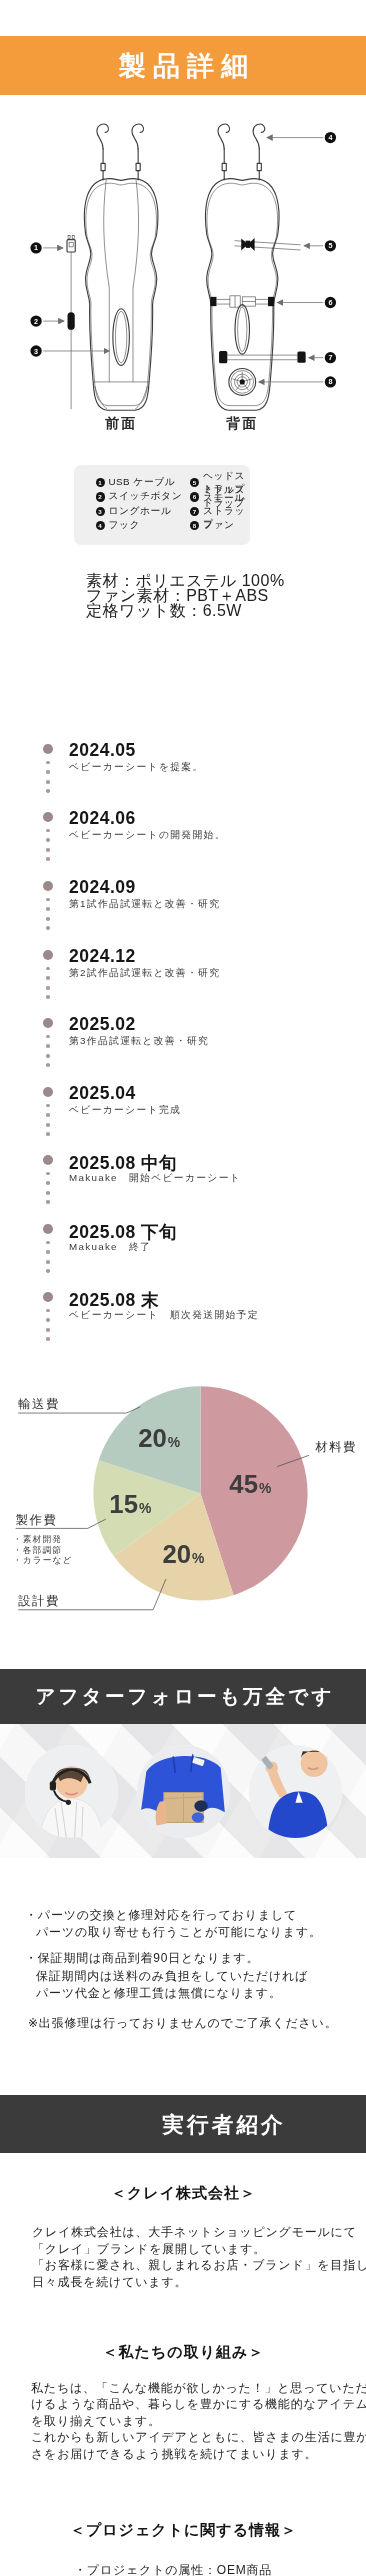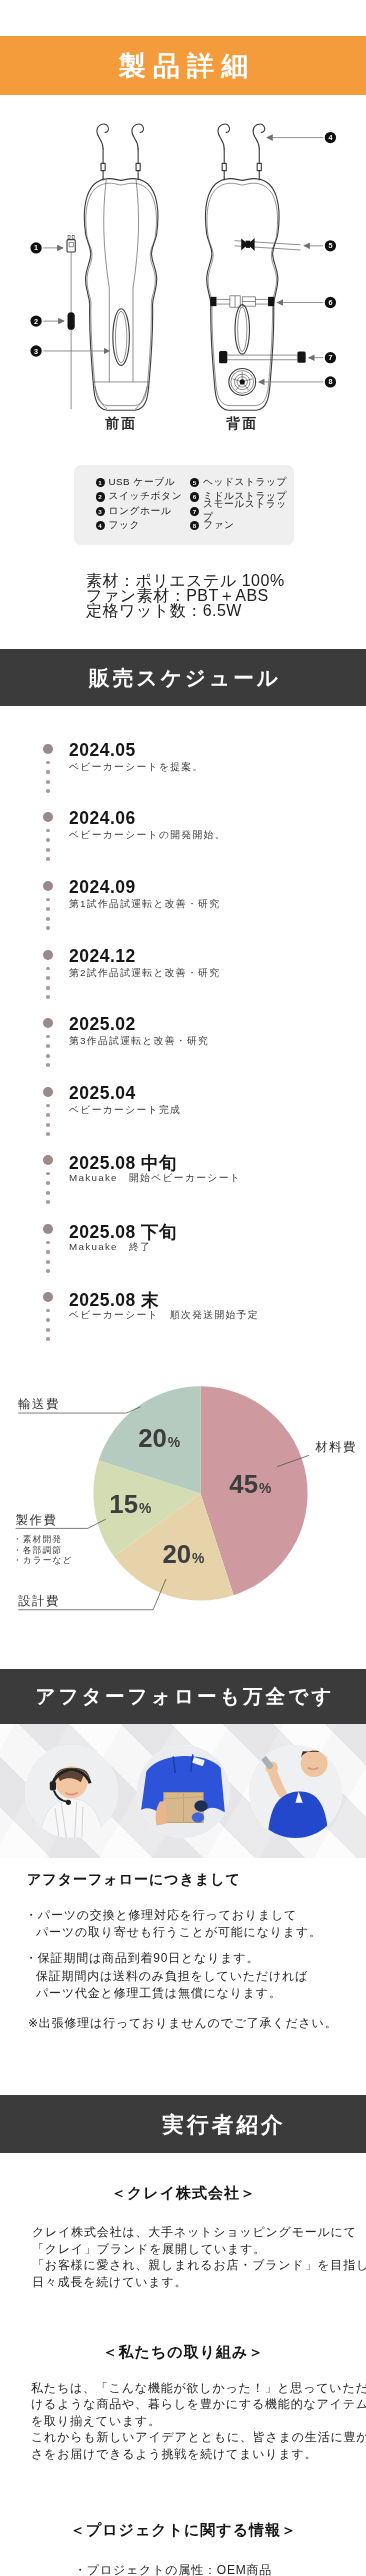--- a/index.html
+++ b/index.html
@@ -6,21 +6,21 @@
   #page{position:relative;width:367px;height:2716px;background:#ffffff;overflow:hidden;
         font-family:"Liberation Sans","DejaVu Sans",sans-serif;color:#1e1e1e;}
   .abs{position:absolute;}
   
   .band{position:absolute;left:0;width:367px;display:flex;align-items:center;justify-content:center;}
   .band-orange{background:#F49C3C;}
   .band-orange .band-text{color:#fff;font-size:27px;font-weight:bold;letter-spacing:7.2px;text-indent:7.2px;}
   .band-dark{background:#3B3B3B;}
   .band-dark .band-text{color:#fff;font-size:20.6px;font-weight:bold;letter-spacing:3.1px;text-indent:3.1px;}
   
-  .legend-box{position:absolute;left:74px;top:465px;width:220px;height:80px;background:#efefef;border-radius:7.2px;}
+  .legend-box{position:absolute;left:74px;top:465px;width:176px;height:80px;background:#efefef;border-radius:7.2px;}
   .legend-col{position:absolute;top:10.3px;}
   .legend-item{display:flex;align-items:center;height:14.4px;font-size:9.8px;color:#222;letter-spacing:0.5px;}
   .numdot{display:inline-flex;align-items:center;justify-content:center;width:9.3px;height:9.3px;border-radius:50%;
           background:#141414;color:#fff;font-size:6.2px;font-weight:bold;margin-right:3.6px;flex:0 0 9.3px;}
   .specs{position:absolute;left:86px;top:573px;font-size:16px;line-height:15px;color:#222;letter-spacing:0.5px;}
   
   .tl-entry{position:absolute;left:0;width:367px;height:57px;}
   .tl-bigdot{position:absolute;left:43px;top:0;width:10.3px;height:10.3px;border-radius:50%;background:#9A8A8A;}
   .tl-date{position:absolute;left:69px;top:-4.1px;font-size:17.5px;font-weight:bold;color:#161616;letter-spacing:0.5px;white-space:nowrap;}
   .tl-desc{position:absolute;left:69px;top:17px;font-size:9.8px;color:#3a3a3a;letter-spacing:1.3px;white-space:nowrap;}
@@ -248,23 +248,20 @@
         </div>
     </div>
   </div>
 
   <div class="specs">
     <div>素材：ポリエステル 100%</div>
     <div>ファン素材：PBT＋ABS</div>
     <div>定格ワット数：6.5W</div>
   </div>
 
-  <div class="band band-dark" style="top:649px;height:57px;">
-    <span class="band-text">販売スケジュール</span>
-  </div>
 
   <div>
     <div class="tl-entry" style="top:744px;">
       <div class="tl-bigdot"></div>
       <div class="tl-date">2024.05</div>
       <div class="tl-desc">ベビーカーシートを提案。</div>
       <div class="tl-sdot" style="top:16.5px;"></div>
         <div class="tl-sdot" style="top:26px;"></div>
         <div class="tl-sdot" style="top:36px;"></div>
         <div class="tl-sdot" style="top:45px;"></div>
@@ -414,21 +411,20 @@
         <path d="M60 102 C48 84 40 66 36 50 L52 42 C58 60 64 76 74 94 Z" fill="#efc49e"></path>
         <circle cx="44" cy="44" r="12" fill="#efc49e"></circle>
         <g transform="rotate(-38 40 40)">
           <rect x="34" y="-6" width="12" height="52" rx="5" fill="#a9afb6"></rect>
           <path d="M28 -12 C24 -24 36 -34 48 -28 L42 -16 L48 -8 C38 0 28 -4 28 -12 Z" fill="#b6bcc3"></path>
         </g>
       </svg>
     </div>
   </div>
 
-  <div class="h-left" style="left:27px;top:1871px;">アフターフォローにつきまして</div>
   <div class="body-line" style="left:25px;top:1907px;">・パーツの交換と修理対応を行っておりまして</div>
   <div class="body-line" style="left:36px;top:1924px;">パーツの取り寄せも行うことが可能になります。</div>
   <div class="body-line" style="left:25px;top:1950px;">・保証期間は商品到着90日となります。</div>
   <div class="body-line" style="left:36px;top:1968px;">保証期間内は送料のみ負担をしていただければ</div>
   <div class="body-line" style="left:36px;top:1985px;">パーツ代金と修理工賃は無償になります。</div>
   <div class="body-line" style="left:28px;top:2015px;">※出張修理は行っておりませんのでご了承ください。</div>
 
   <div class="band band-dark" style="top:2095px;height:58px;padding-left:39px;">
     <span class="band-text" style="font-size:21.6px;">実行者紹介</span>
   </div>

